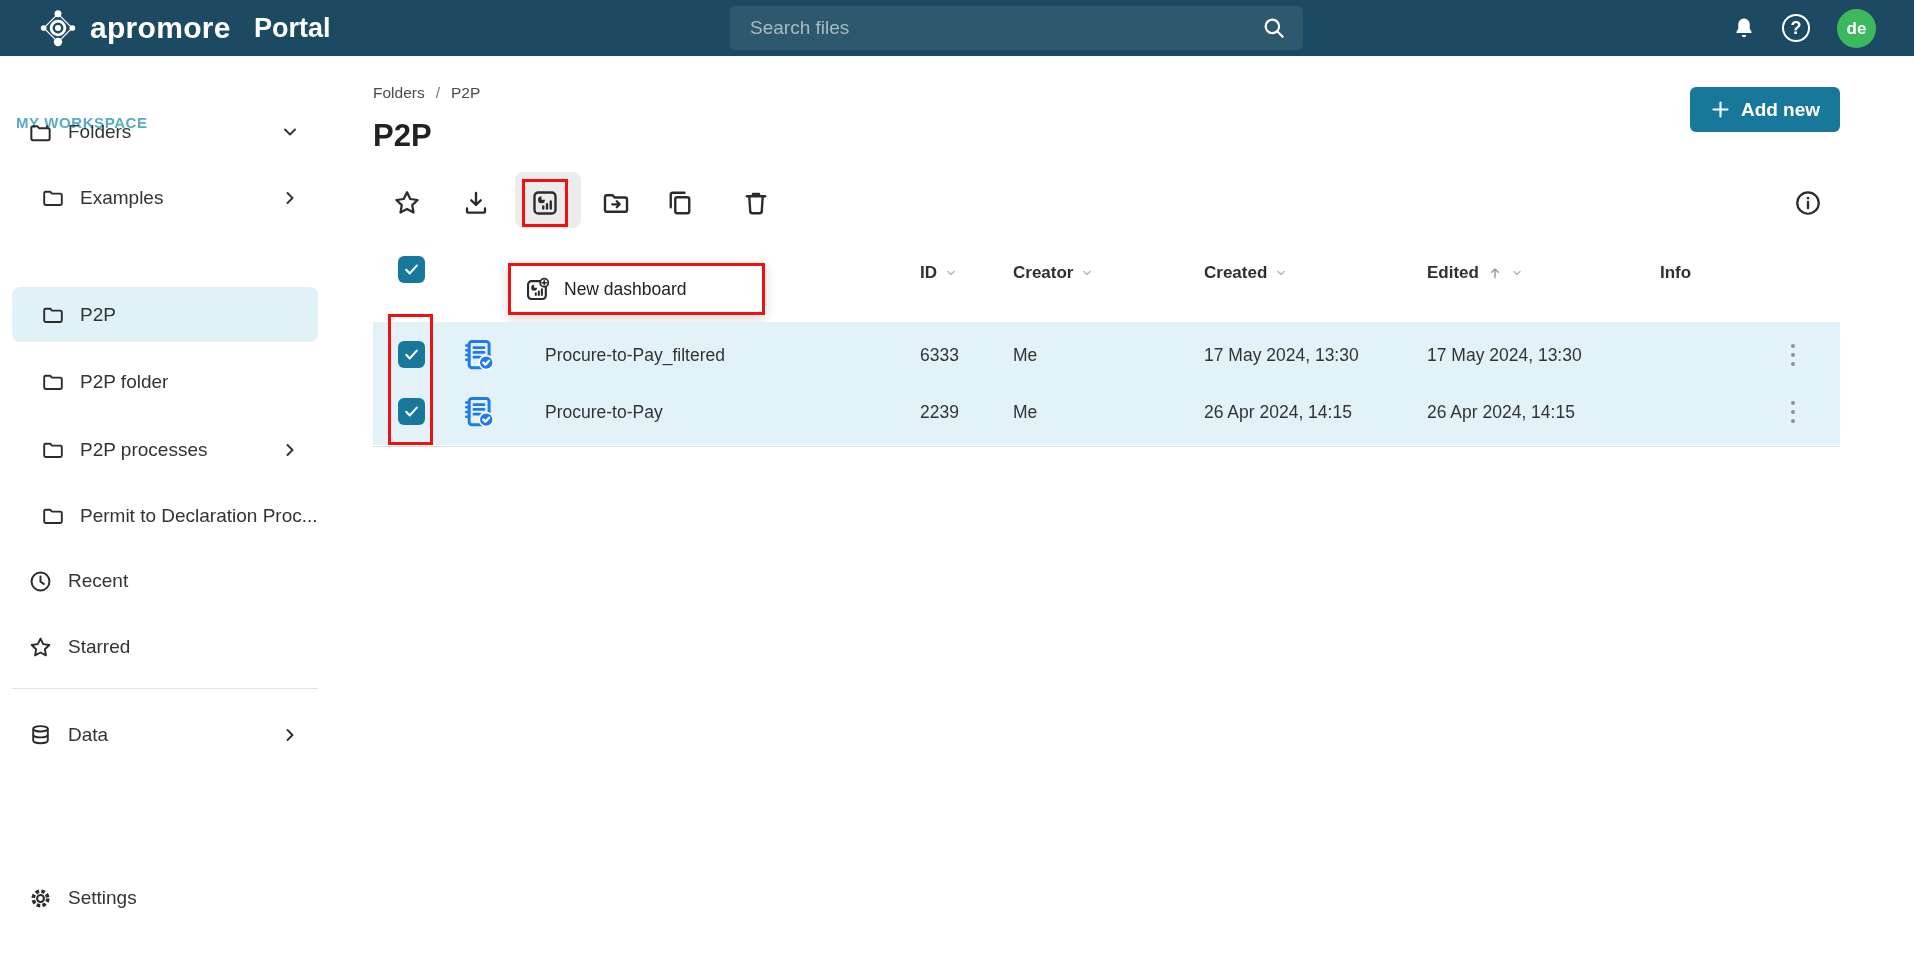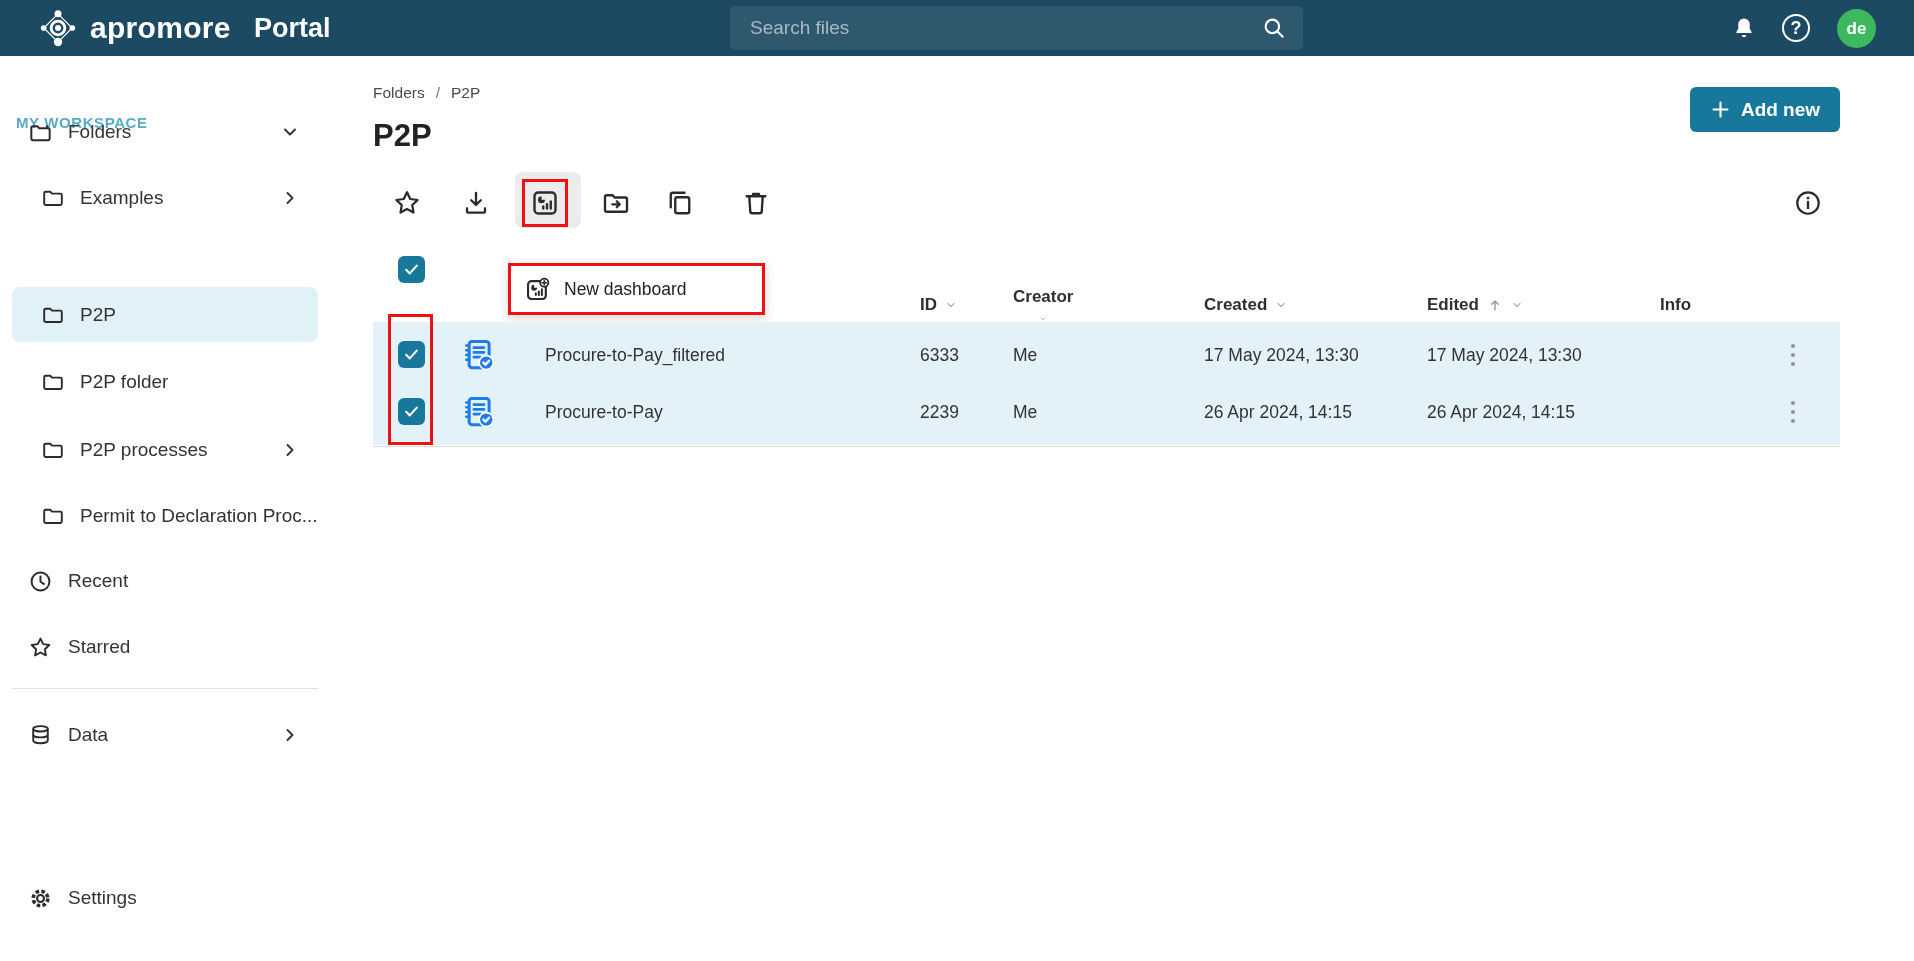--- a/index.html
+++ b/index.html
@@ -73,24 +73,24 @@
   .menu-pop { position:absolute; left:508px; top:231px; width:257px; height:52px; background:#fff;
               border:3px solid #ee1111; box-shadow:0 3px 10px rgba(0,0,0,.18);
               display:flex; align-items:center; gap:13px; padding-left:13px; cursor:pointer;margin-top:32px; }
   .menu-pop svg { width:27px; height:27px; flex:0 0 auto; }
   .menu-label { font-size:17.5px; color:#222; }
 
   
   .checkbox { width:27px; height:27px; background:#17789b; border-radius:6px;
               display:flex; align-items:center; justify-content:center; cursor:pointer; }
   .select-all { position:absolute; left:398px; top:256px; }
-  .thead { position:absolute; left:373px; top:255px; width:1467px; height:36px;margin-top:32px; }
+  .thead { position:absolute; left:373px; top:255px; width:1467px; height:36px; }
   .th { position:absolute; top:0; height:36px; display:flex; align-items:center; gap:8px;
         font-size:17px; font-weight:700; color:#2f2f2f; cursor:pointer; }
-  .th-id { left:547px; } .th-creator { left:640px;flex-direction:column; } .th-created { left:831px; }
+  .th-id { left:547px; } .th-creator { left:640px; } .th-created { left:831px; }
   .th-edited { left:1054px; } .th-info { left:1287px; }
   .sort-caret { width:12px; height:12px; opacity:.75; }
   .sort-up { width:16px; height:16px; }
 
   .row { position:absolute; left:373px; width:1467px; height:66px; background:#e3f2f8; }
   .row-1 { top:310px;margin-top:12px; } .row-2 { top:379px; }
   .row .checkbox { position:absolute; left:25px; top:19px; }
   .row .file-ico { position:absolute; left:86px; top:14px; width:38px; height:38px; }
   .cell { position:absolute; top:0; height:66px; display:flex; align-items:center;
           font-size:17.5px; color:#333; white-space:nowrap; }

